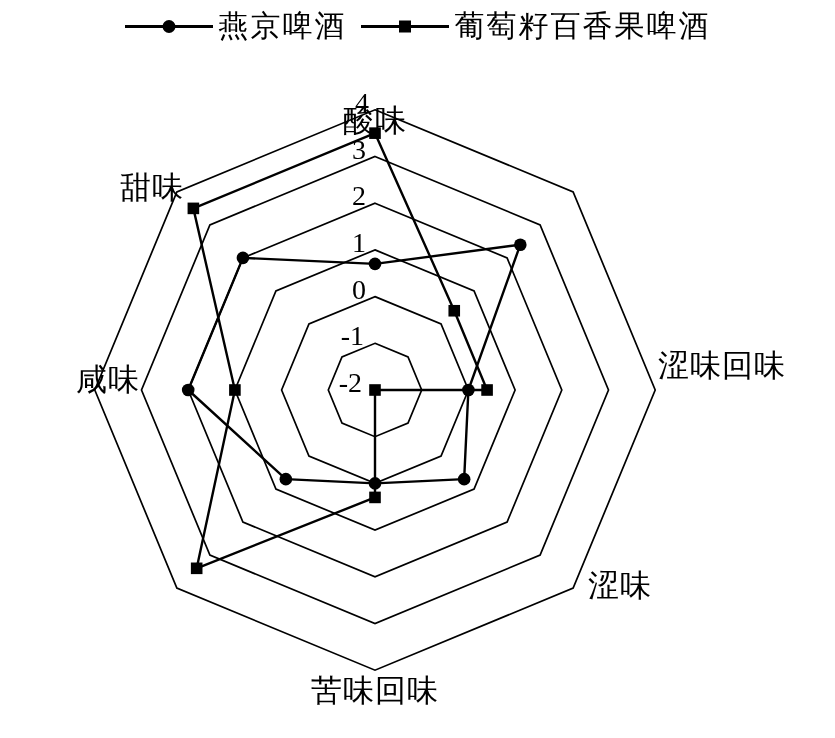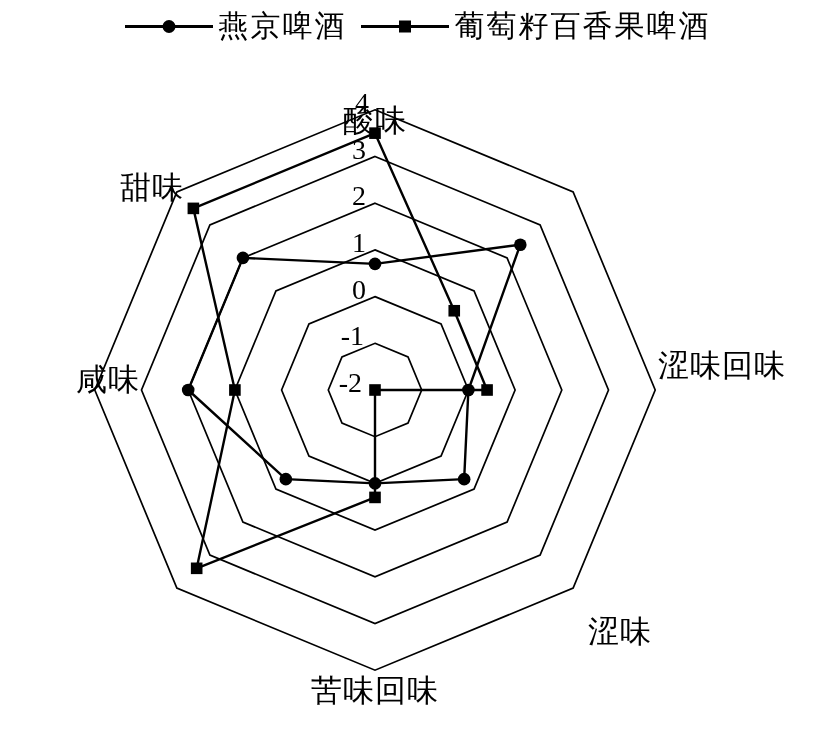--- a/index.html
+++ b/index.html
@@ -115,18 +115,18 @@
   <div class="tick-label" style="left:369px; top:87px;">4</div>
   <div class="tick-label" style="left:366px; top:134px;">3</div>
   <div class="tick-label" style="left:366px; top:180px;">2</div>
   <div class="tick-label" style="left:366px; top:227px;">1</div>
   <div class="tick-label" style="left:366px; top:274px;">0</div>
   <div class="tick-label" style="left:364px; top:320px;">-1</div>
   <div class="tick-label" style="left:362px; top:367px;">-2</div>
 
   <div class="cat-label" style="left:375px; top:84px;margin-top:37px;">酸味</div>
   <div class="cat-label" style="left:722px; top:366px;">涩味回味</div>
-  <div class="cat-label" style="left:620px; top:632px;text-align:center;">涩味</div>
+  <div class="cat-label" style="left:620px; top:586px;text-align:center;">涩味</div>
   <div class="cat-label" style="left:375px; top:691px;">苦味回味</div>
   <div class="cat-label" style="left:66px;  top:380px;margin-left:42px;">咸味</div>
   <div class="cat-label" style="left:152px; top:188px;">甜味</div>
 
 </div>
 
 </body></html>

